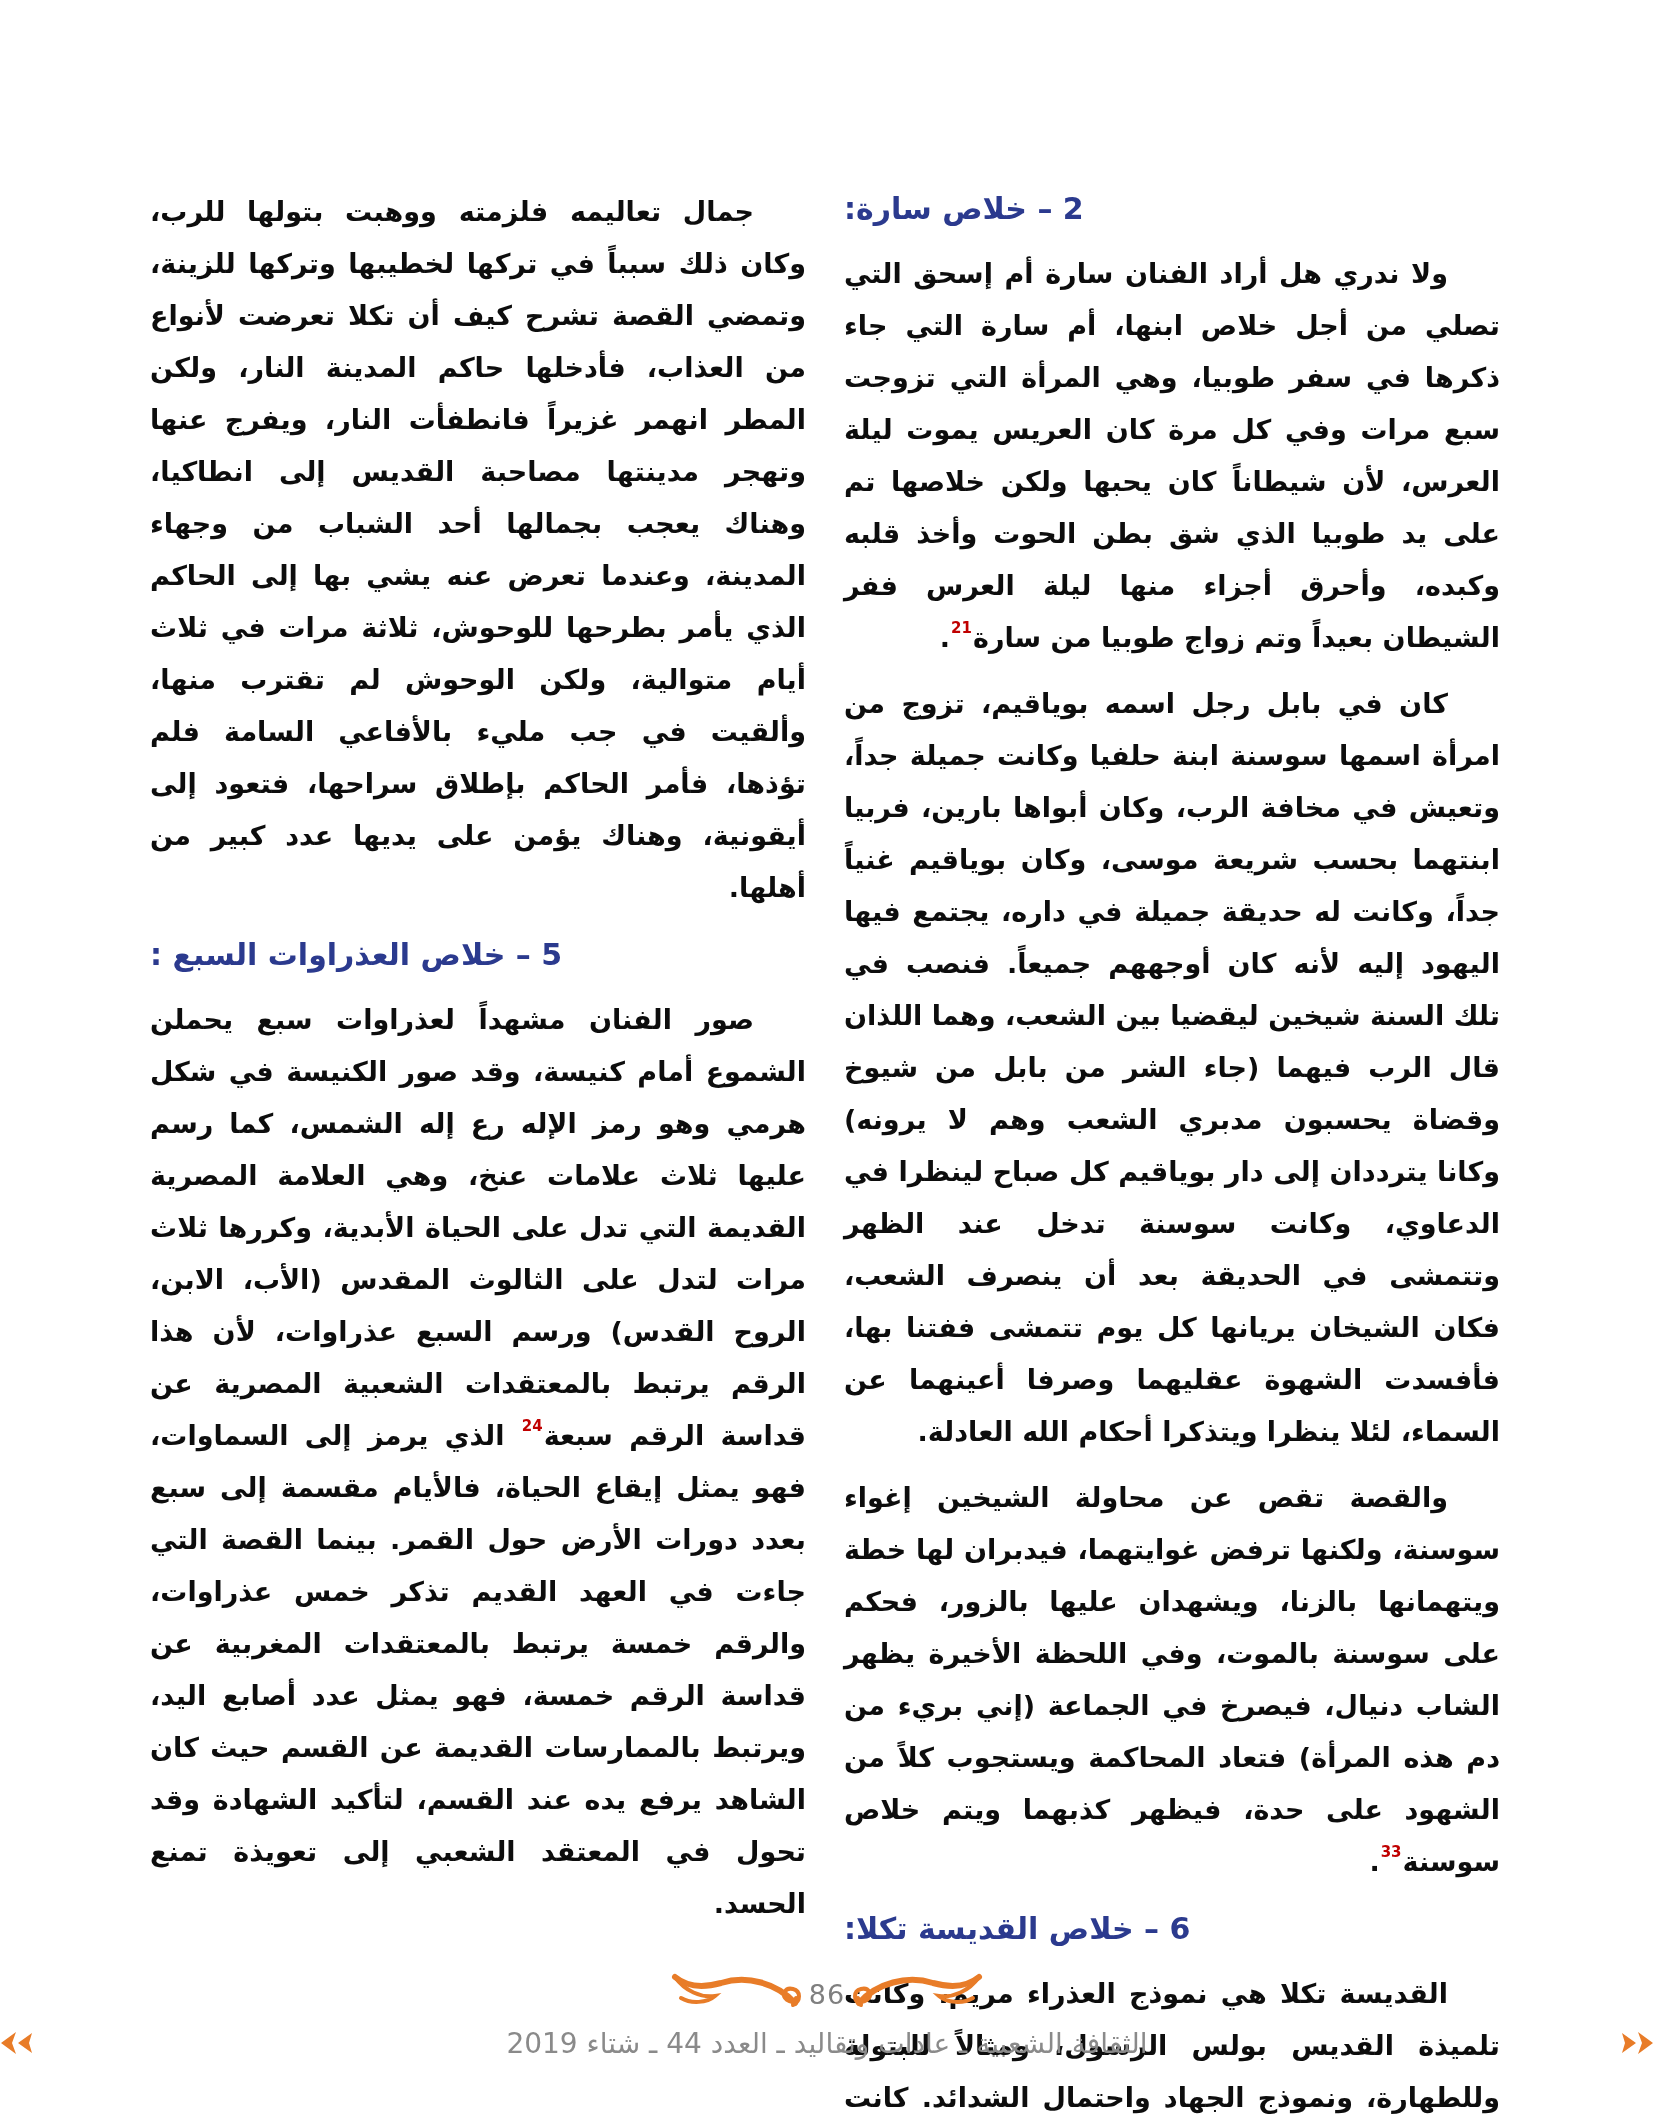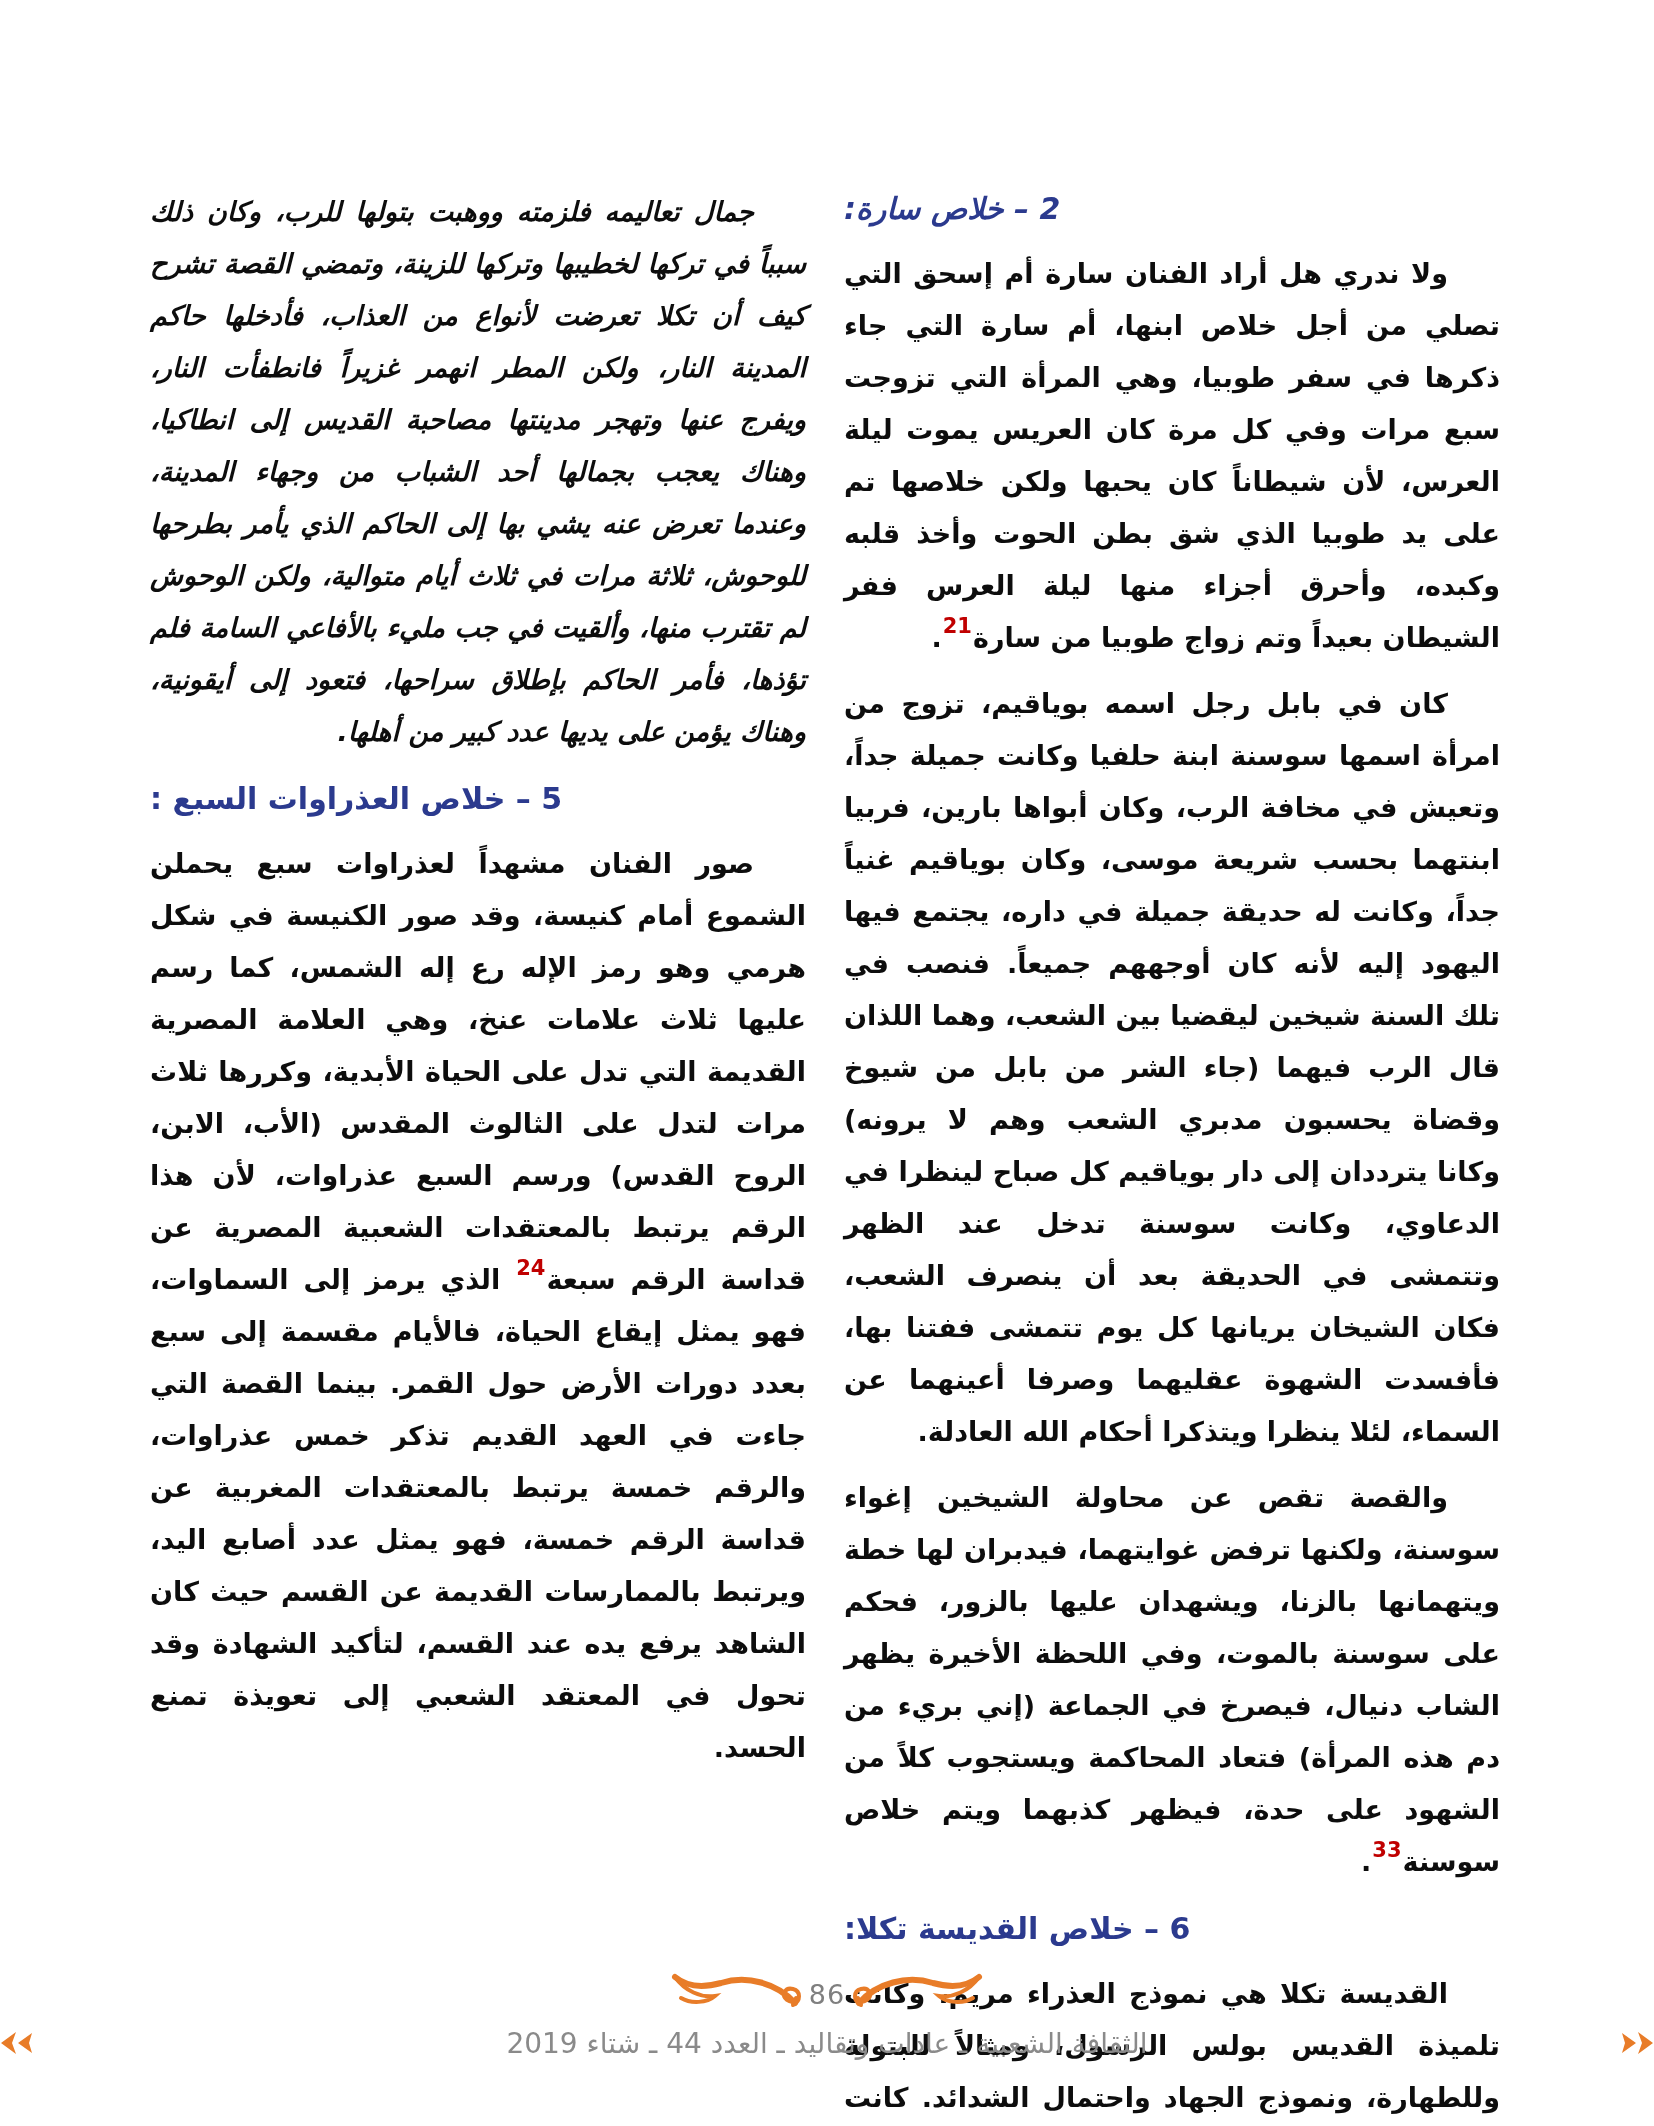--- a/index.html
+++ b/index.html
@@ -17,36 +17,36 @@
     width:656px;
     direction:rtl;
     text-align:justify;
     color:#0d0d0d;
     font-size:27px;
     font-weight:bold;
     line-height:52px;
   }
   .col-right{right:154px;}
   .col-left{right:848px;}
-  .col > :first-child{margin-top:0;font-style:italic;}
+  .col > :first-child{margin-top:0;}
   p.body-para{
     margin:0 0 14px 0;
     text-indent:52px;
   }
   .sec-heading{
     color:#2b3a8e;
     font-size:30px;
     font-weight:bold;
     text-align:left;
     margin:18px 52px 16px 0;
     line-height:46px;
   }
   sup.fn{
     color:#c00000;
-    font-size:21px;
+    font-size:15px;
     font-weight:bold;
     line-height:0;
     position:relative;
     top:-4px;
     margin:0 1px;
   }
   
   .footer{
     position:absolute;
     left:0;right:0;

